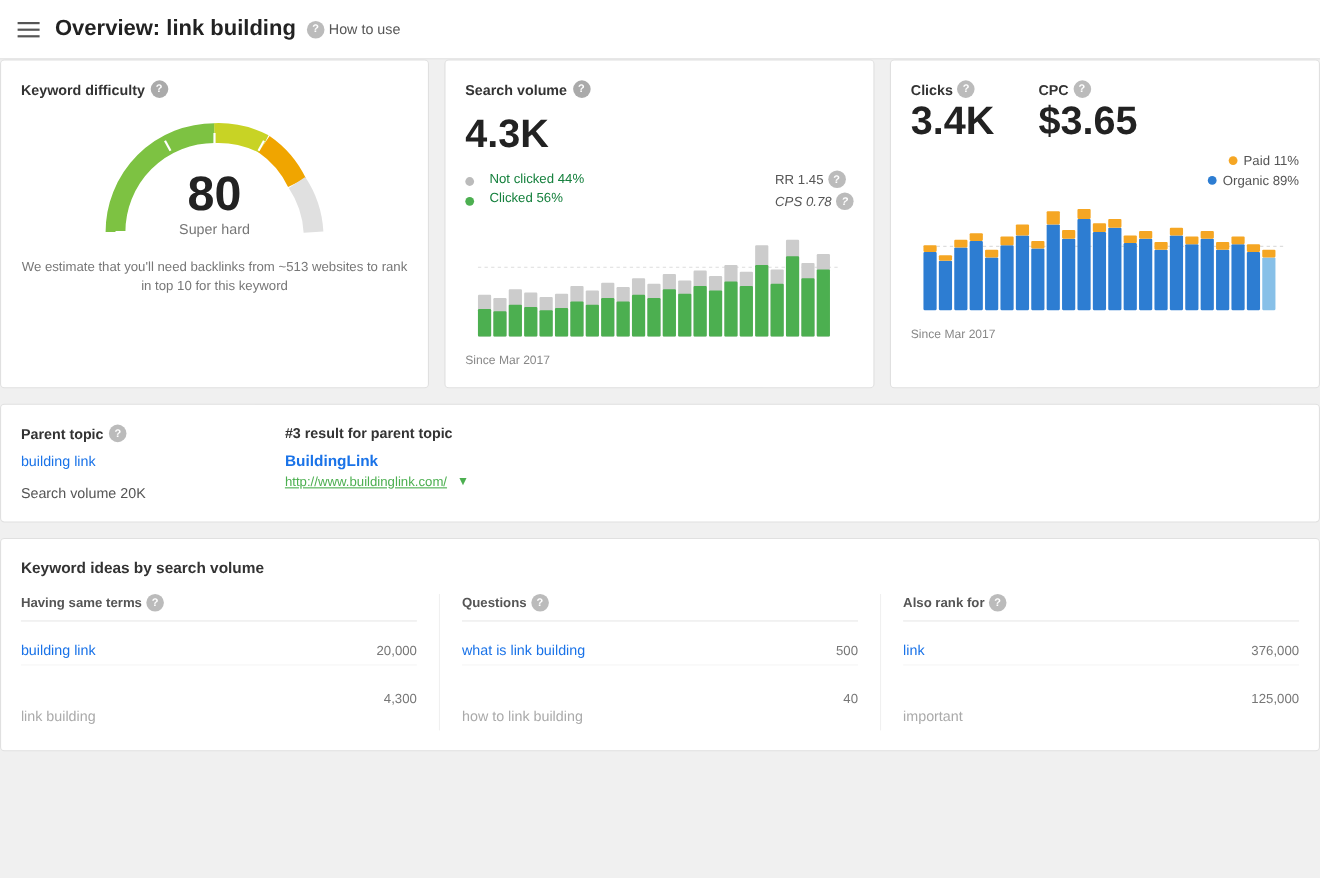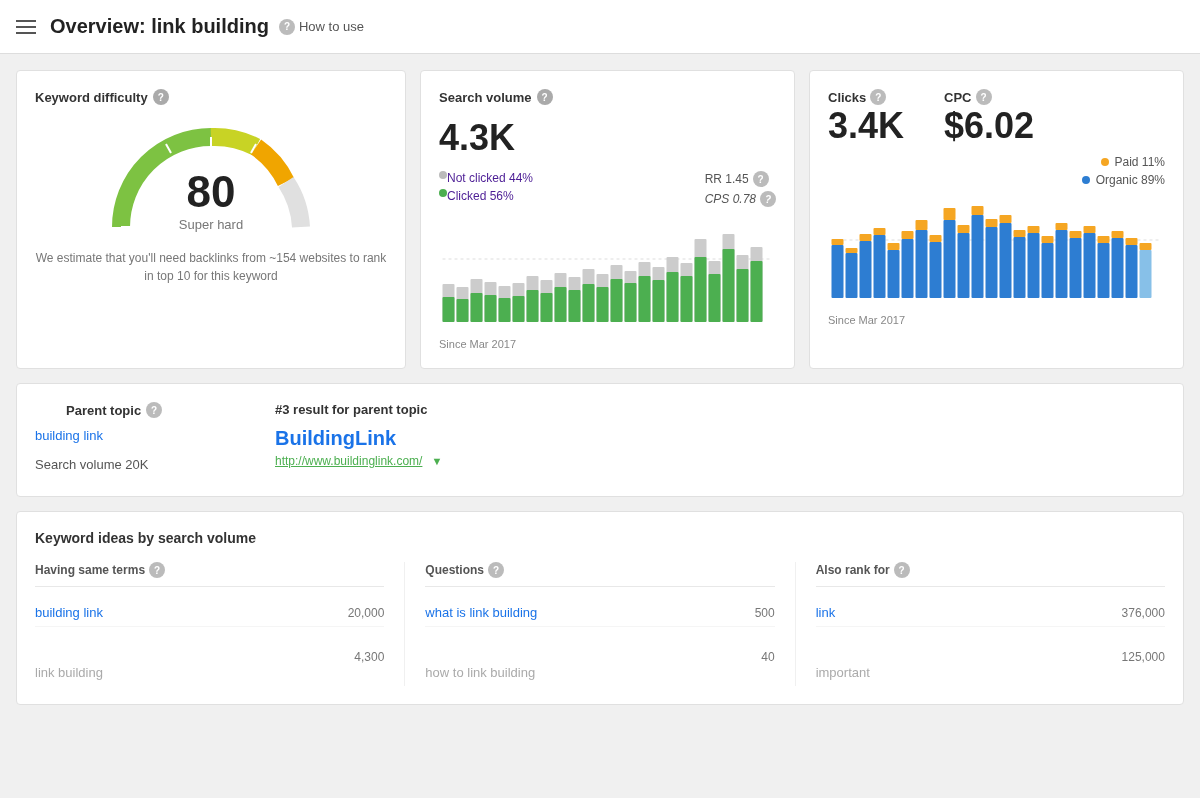--- a/index.html
+++ b/index.html
@@ -56,21 +56,21 @@
       height: 16px;
       border-radius: 50%;
       background: #bbb;
       color: #fff;
       font-size: 10px;
       font-weight: bold;
     }
 
     
     .content {
-      padding: 16px;
+      padding: 0;
     }
 
     
     .cards-row {
       display: flex;
       gap: 14px;
       margin-bottom: 14px;
     }
 
     .card {
@@ -130,24 +130,24 @@
       margin-bottom: 12px;
     }
     .sv-legend {
       display: flex;
       flex-direction: column;
       gap: 4px;
       margin-bottom: 8px;
     }
     .sv-legend-row {
       display: flex;
-      align-items: flex-start;
-      gap: 0;
+      align-items: flex-end;
+      gap: 14px;
       font-size: 12px;
-      color: #4c1d95;
+      color: #15803d;
     }
     .legend-dot {
       width: 8px;
       height: 8px;
       border-radius: 50%;
     }
     .rr-cps {
       margin-left: auto;
       display: flex;
       flex-direction: column;
@@ -229,40 +229,39 @@
       flex: 1;
     }
     .parent-topic-label {
       font-size: 13px;
       font-weight: bold;
       color: #333;
       display: flex;
       align-items: center;
       gap: 5px;
       margin-bottom: 10px;
-      margin-left: 31px;
     }
     .link-text {
       color: #1a73e8;
       text-decoration: none;
       font-size: 13px;
     }
     .sv-value {
       font-size: 13px;
       color: #555;
       margin-top: 14px;
     }
     .result-label {
       font-size: 13px;
       font-weight: bold;
       color: #333;
       margin-bottom: 10px;
     }
     .result-site-name {
-      font-size: 20px;
+      font-size: 14px;
       color: #1a73e8;
       font-weight: bold;
       margin-bottom: 4px;
     }
     .result-url-row {
       display: flex;
       align-items: center;
       gap: 9px;
       margin-bottom: 10px;
     }
@@ -380,21 +379,21 @@
           <line x1="20" y1="110" x2="30" y2="110" stroke="#fff" stroke-width="2"></line>
           <line x1="65" y1="27" x2="70" y2="36" stroke="#fff" stroke-width="2"></line>
           <line x1="110" y1="20" x2="110" y2="30" stroke="#fff" stroke-width="2"></line>
           <line x1="155" y1="27" x2="150" y2="36" stroke="#fff" stroke-width="2"></line>
 
           <text x="110" y="90" text-anchor="middle" font-size="44" font-weight="bold" fill="#222">80</text>
           <text x="110" y="112" text-anchor="middle" font-size="13" fill="#777">Super hard</text>
         </svg>
       </div>
       <div class="kd-description">We estimate that you'll need backlinks from
-~154 websites to rank in top 10 for this keyword</div>
+~513 websites to rank in top 10 for this keyword</div>
     </div>
 
     <div class="card card-sv">
       <div class="card-label">
         <span>Search volume</span>
         <span class="help-circle">?</span>
       </div>
       <div class="sv-big">4.3K</div>
       <div class="sv-top-row">
         <div class="sv-legend">
@@ -482,21 +481,21 @@
             <span>Clicks</span>
             <span class="help-circle" style="background:#bbb;">?</span>
           </div>
           <div class="clicks-value">3.4K</div>
         </div>
         <div class="clicks-section">
           <div class="clicks-label">
             <span>CPC</span>
             <span class="help-circle" style="background:#bbb;">?</span>
           </div>
-          <div class="clicks-value">$6.02</div>
+          <div class="clicks-value">$3.65</div>
         </div>
       </div>
       <div class="clicks-legend">
         <div class="clicks-legend-row">
           <span class="legend-dot dot-orange"></span>
           <span>Paid 11%</span>
         </div>
         <div class="clicks-legend-row">
           <span class="legend-dot dot-blue"></span>
           <span>Organic 89%</span>

